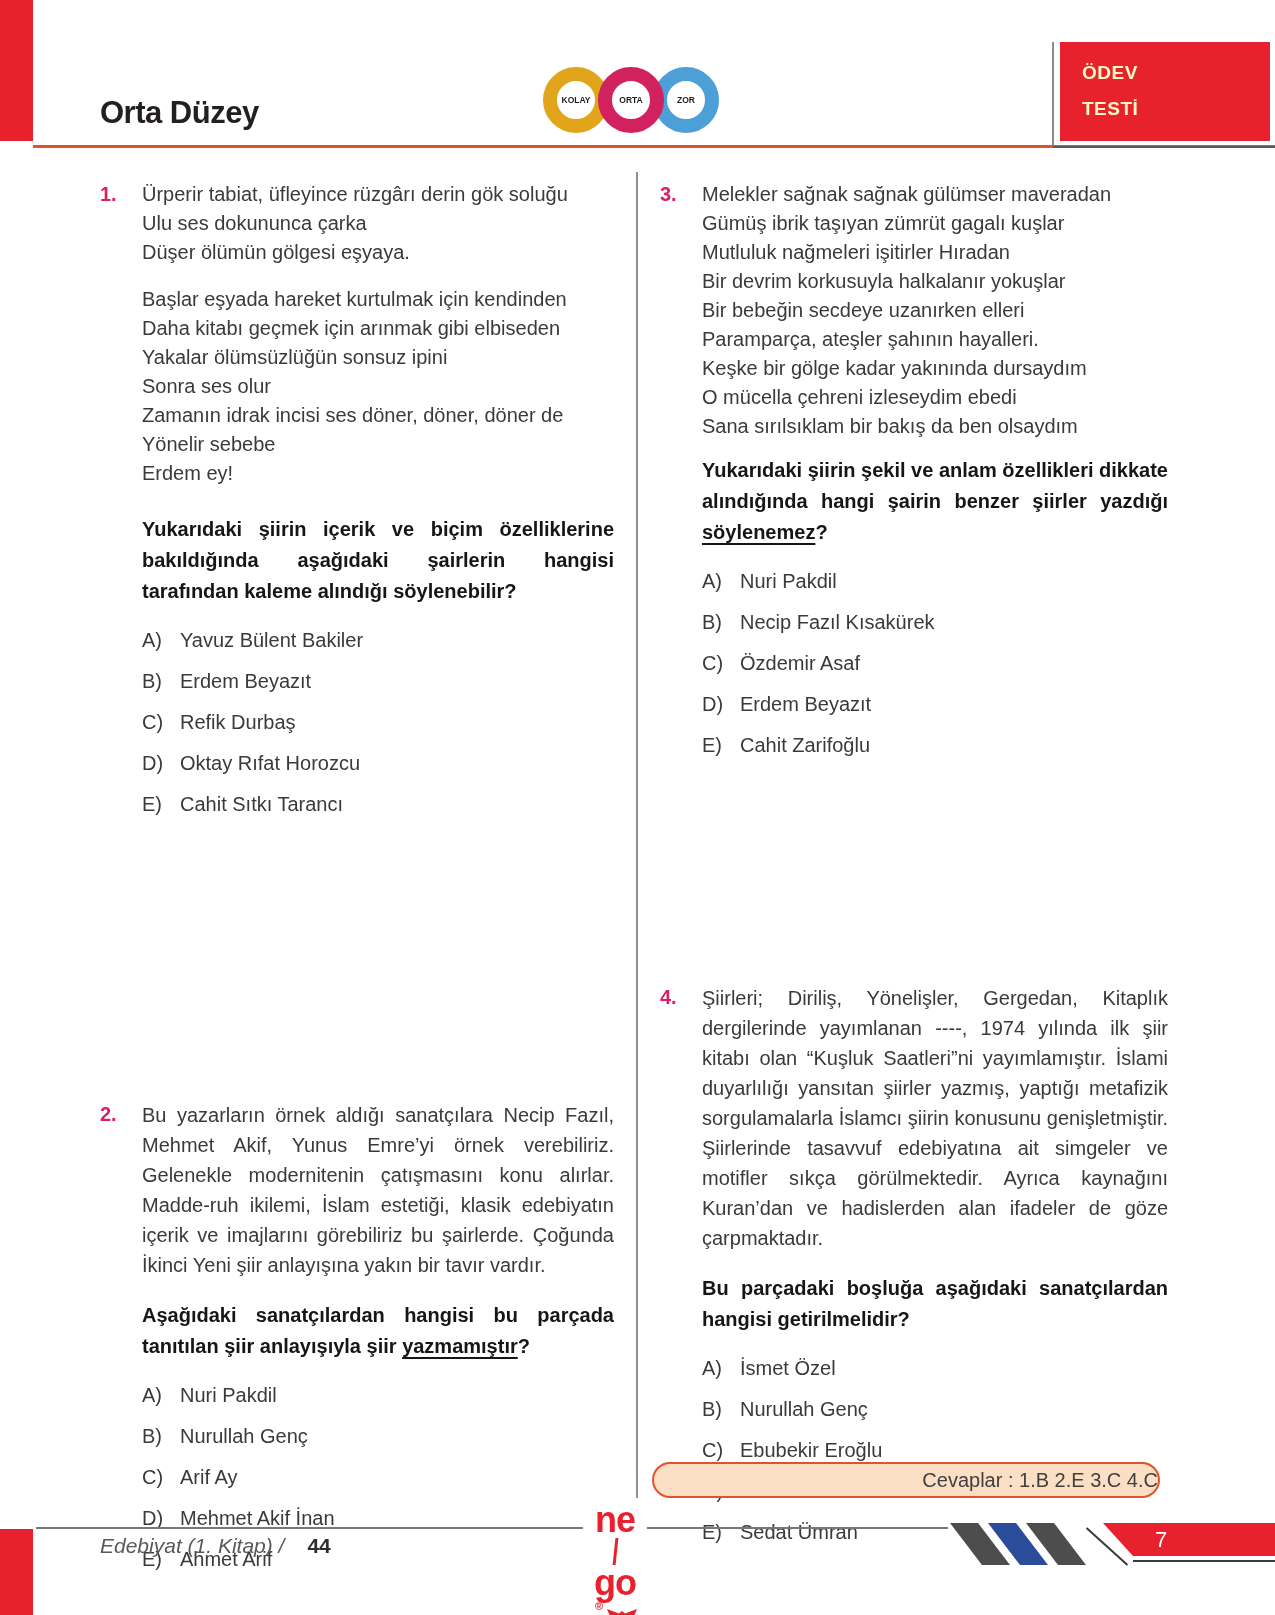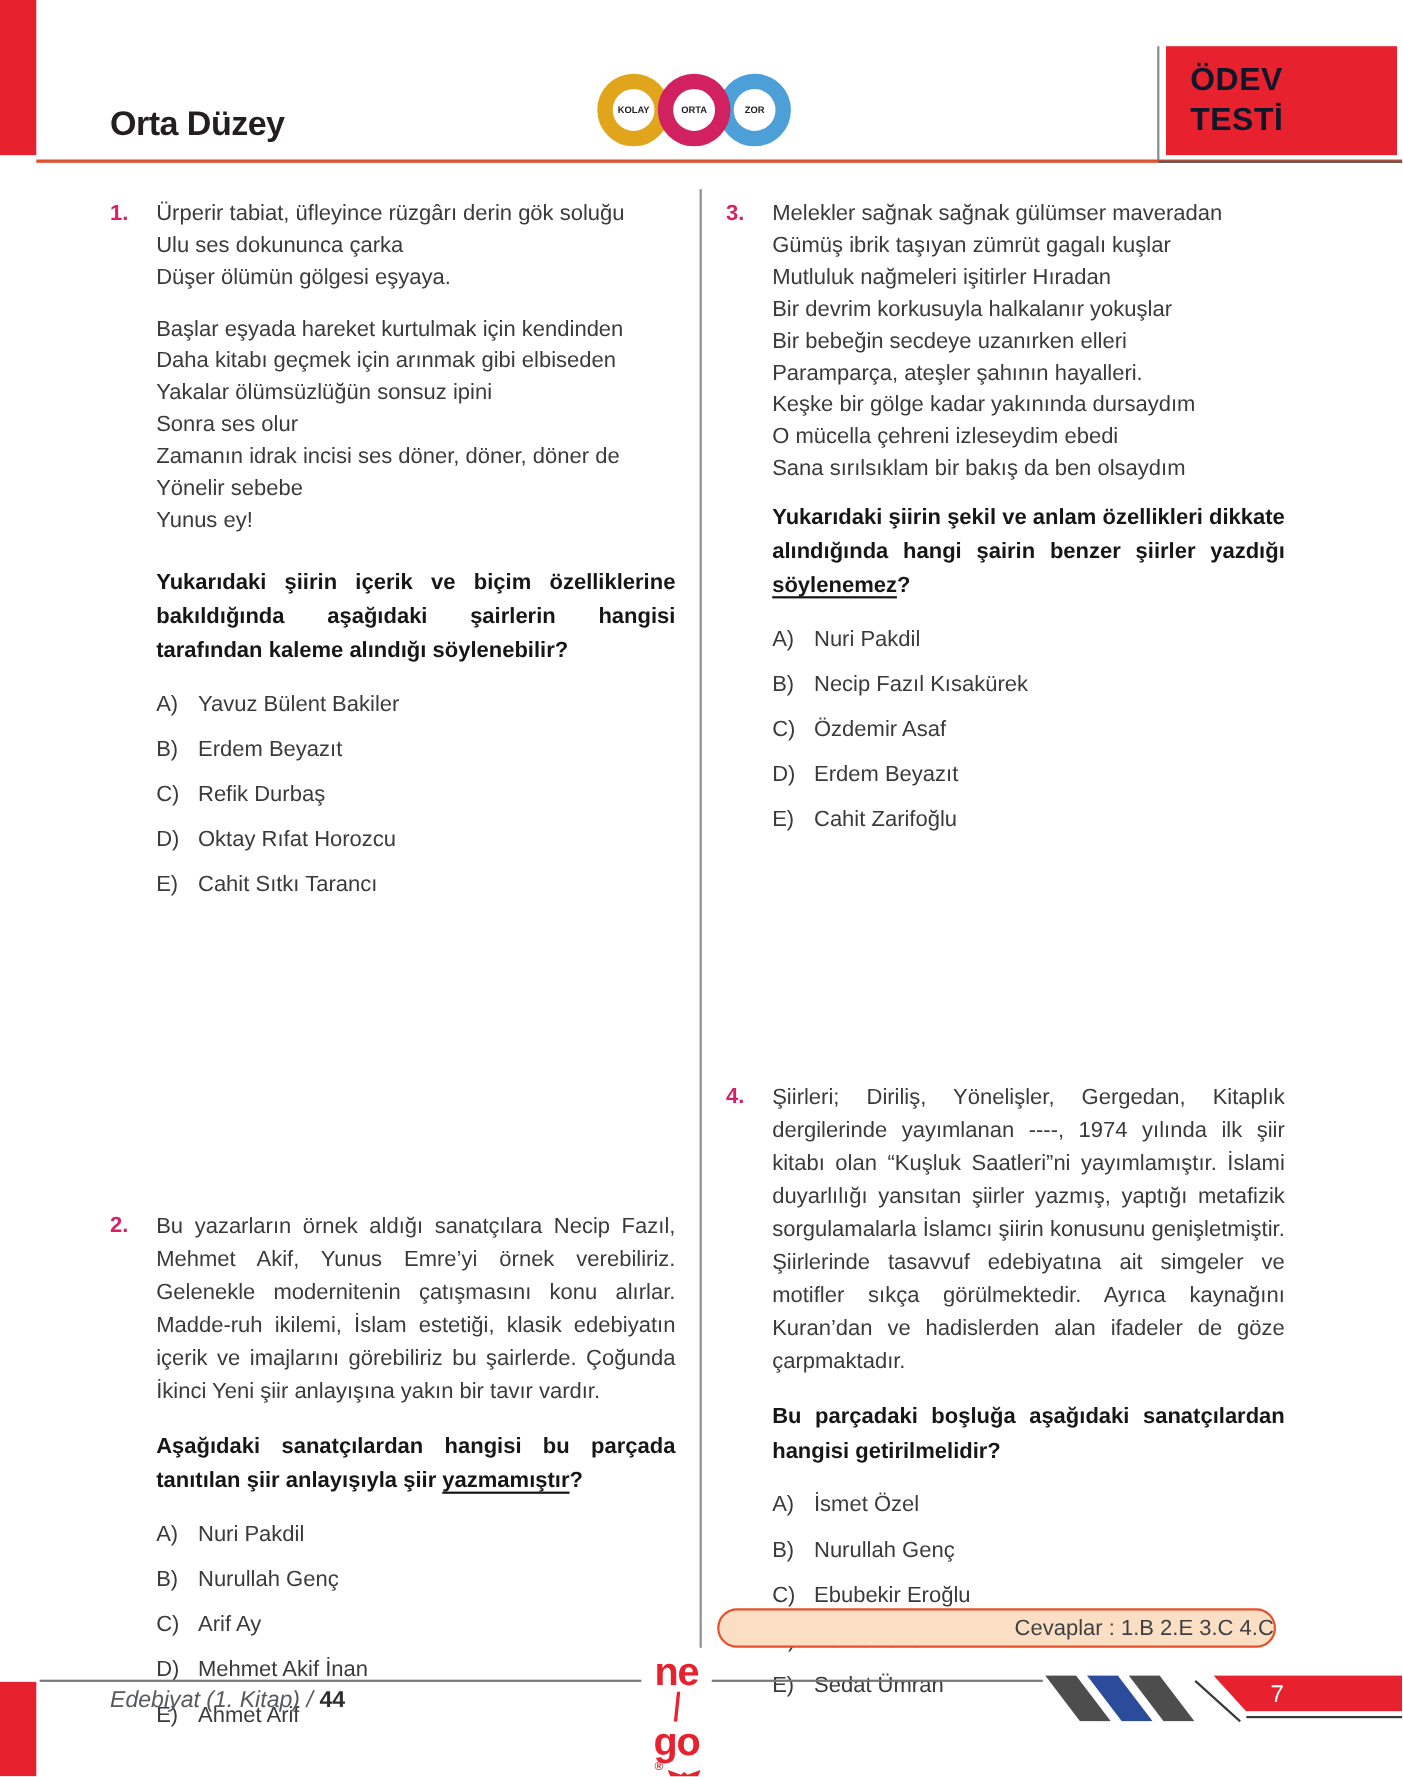--- a/index.html
+++ b/index.html
@@ -20,21 +20,21 @@
   .ring { width:66px; height:66px; border-radius:50%; border:14px solid; background:#fff;
           display:flex; align-items:center; justify-content:center; }
   .ring + .ring { margin-left:-11px; }
   .ring-kolay { border-color:#e0a51b; z-index:1; }
   .ring-orta  { border-color:#d2215f; z-index:2; position:relative; }
   .ring-zor   { border-color:#4d9fd7; z-index:1; }
   .ring-label { font-size:8.5px; font-weight:bold; color:#231f20; letter-spacing:0; }
 
   .badge-divider { position:absolute; left:1052px; top:42px; width:2px; height:105px; background:#8a8a8a; }
   .badge { position:absolute; left:1060px; top:42px; width:210px; height:99px; background:#e8212e;
-           color:#0f172a; font-weight:bold; font-size:29px; line-height:36px; padding:13px 0 0 22px; letter-spacing:0.5px; }
+           color:#fef9c3; font-weight:bold; font-size:19px; line-height:36px; padding:13px 0 0 22px; letter-spacing:0.5px; }
 
   
   .col-divider { position:absolute; left:636px; top:172px; width:2px; height:1326px; background:#8f9093; }
 
   
   .q { position:absolute; display:flex; }
   .q-1 { left:100px; top:180px;  width:514px; }
   .q-2 { left:100px; top:1100px; width:514px; }
   .q-3 { left:660px; top:180px;  width:508px; }
   .q-4 { left:660px; top:983px;  width:508px; }
@@ -58,21 +58,21 @@
 
   
   .answers-box { position:absolute; left:652px; top:1462px; width:508px; height:36px;
                  background:#fbdfc5; border:2px solid #e8502a; border-radius:19px;
                  display:flex; align-items:center; justify-content:flex-end;
                  font-size:20px; color:#3f3f3f; }
 
   
   .footer-rule { position:absolute; left:36px; top:1527px; width:912px; height:2px; background:#77787b; }
   .footer-book { position:absolute; left:100px; top:1534px; font-size:21px; color:#58595b; font-style:italic; }
-  .footer-book b { font-style:normal; font-weight:bold; color:#2d2d2d; margin-left:6px; }
+  .footer-book b { font-style:normal; font-weight:bold; color:#2d2d2d; margin-left:23px; }
 
   .nego-logo { position:absolute; left:583px; top:1500px; background:#ffffff; padding:2px 10px 4px 10px; text-align:left; }
   .nego-row { display:flex; align-items:center; font-size:36px; font-weight:800; color:#e8212e; letter-spacing:-1px; line-height:36px;flex-direction:column; }
   .nego-spine { display:inline-block; width:3px; height:27px; background:#e8212e; margin:0 4px; transform:skewX(-6deg); }
   .nego-tm { font-size:11px; font-weight:bold; align-self:flex-start; margin-left:2px; line-height:11px; }
   .nego-book { width:30px; height:10px; background:#e8212e; margin:-3px 0 0 14px;
                clip-path:polygon(0% 0%, 40% 45%, 50% 20%, 60% 45%, 100% 0%, 86% 100%, 50% 72%, 14% 100%); }
 
   
   .stripe { position:absolute; top:1523px; width:60px; height:42px;
@@ -127,21 +127,21 @@
         <div class="pline">Ulu ses dokununca çarka</div>
         <div class="pline">Düşer ölümün gölgesi eşyaya.</div>
       </div>
       <div class="stanza-2">
         <div class="pline">Başlar eşyada hareket kurtulmak için kendinden</div>
         <div class="pline">Daha kitabı geçmek için arınmak gibi elbiseden</div>
         <div class="pline">Yakalar ölümsüzlüğün sonsuz ipini</div>
         <div class="pline">Sonra ses olur</div>
         <div class="pline">Zamanın idrak incisi ses döner, döner, döner de</div>
         <div class="pline">Yönelir sebebe</div>
-        <div class="pline">Yunus ey!</div>
+        <div class="pline">Erdem ey!</div>
       </div>
       <p class="stem stem-q1"><span>Yukarıdaki şiirin içerik ve biçim özelliklerine bakıldığında aşağıdaki şairlerin hangisi tarafından kaleme alındığı söylenebilir?</span><span class="ul"></span><span></span></p>
       <div class="opts">
         <div class="opt">
             <span class="opt-letter">A)</span>
             <span>Yavuz Bülent Bakiler</span>
           </div>
         <div class="opt">
             <span class="opt-letter">B)</span>
             <span>Erdem Beyazıt</span>

